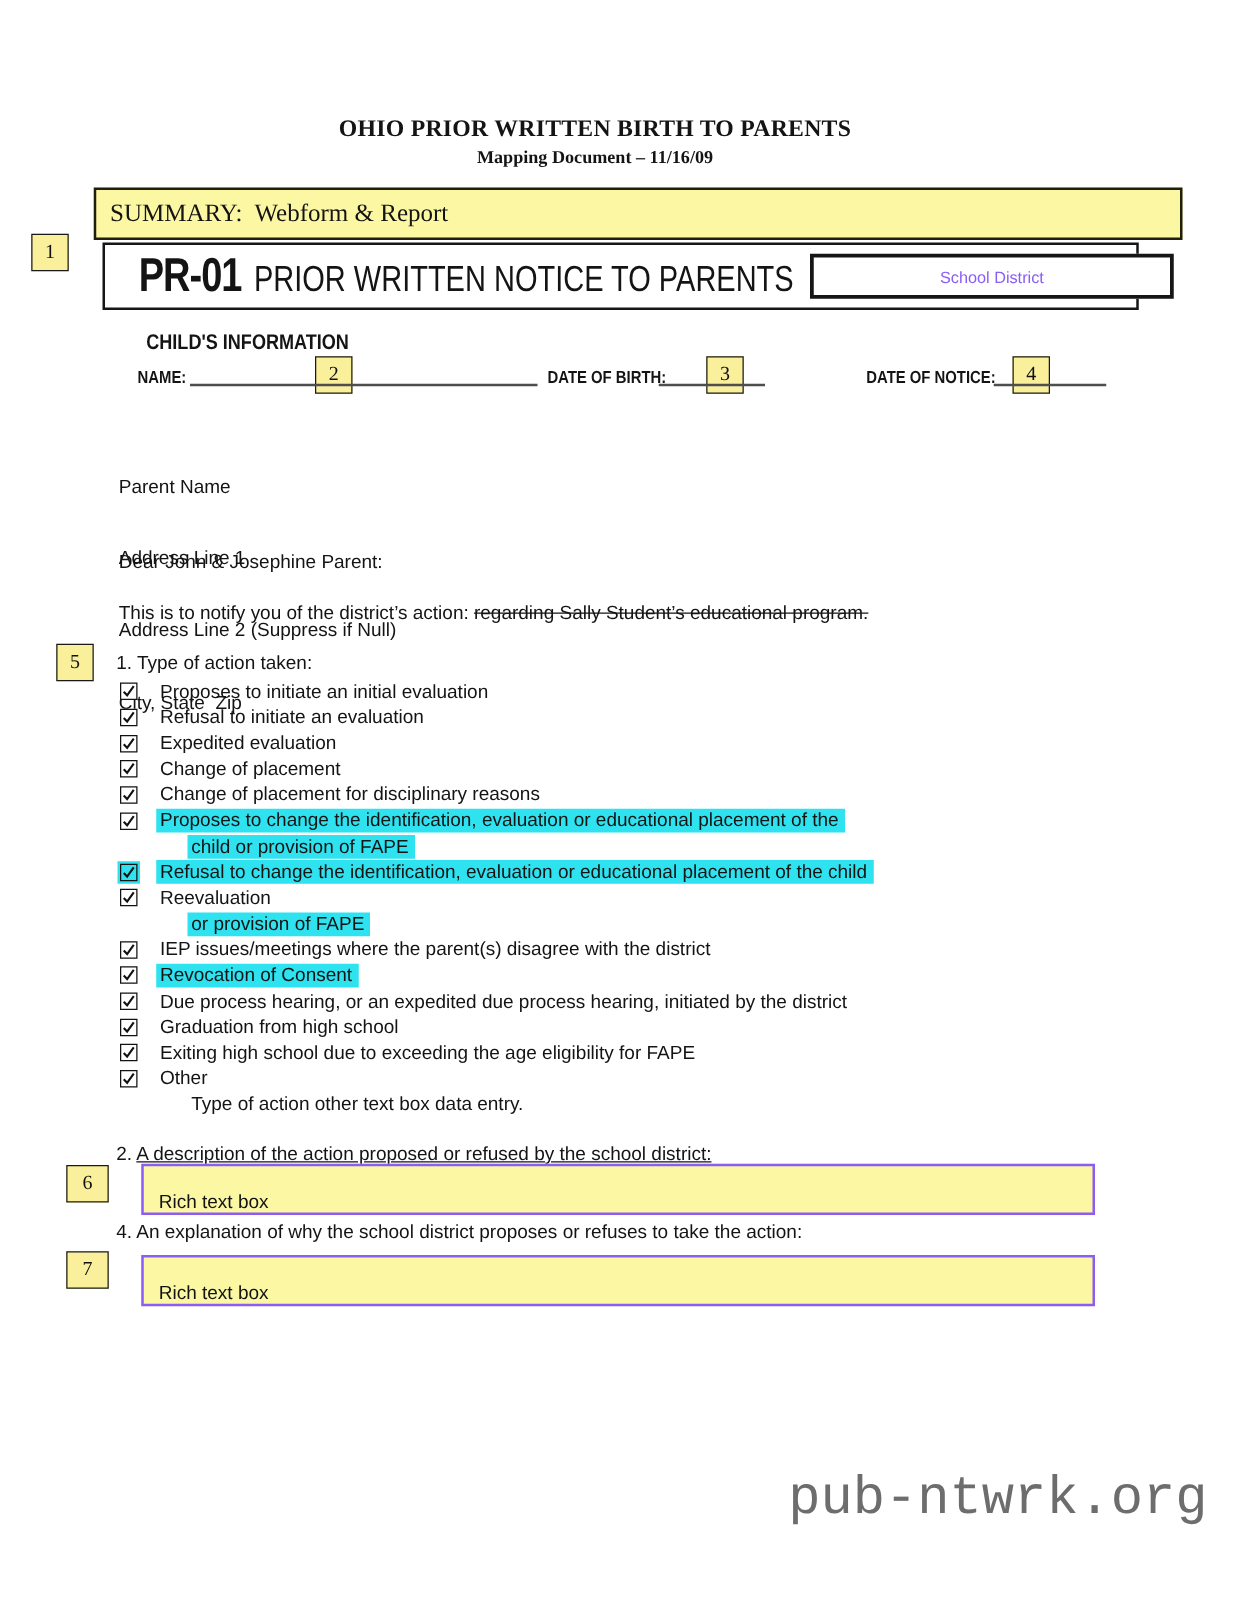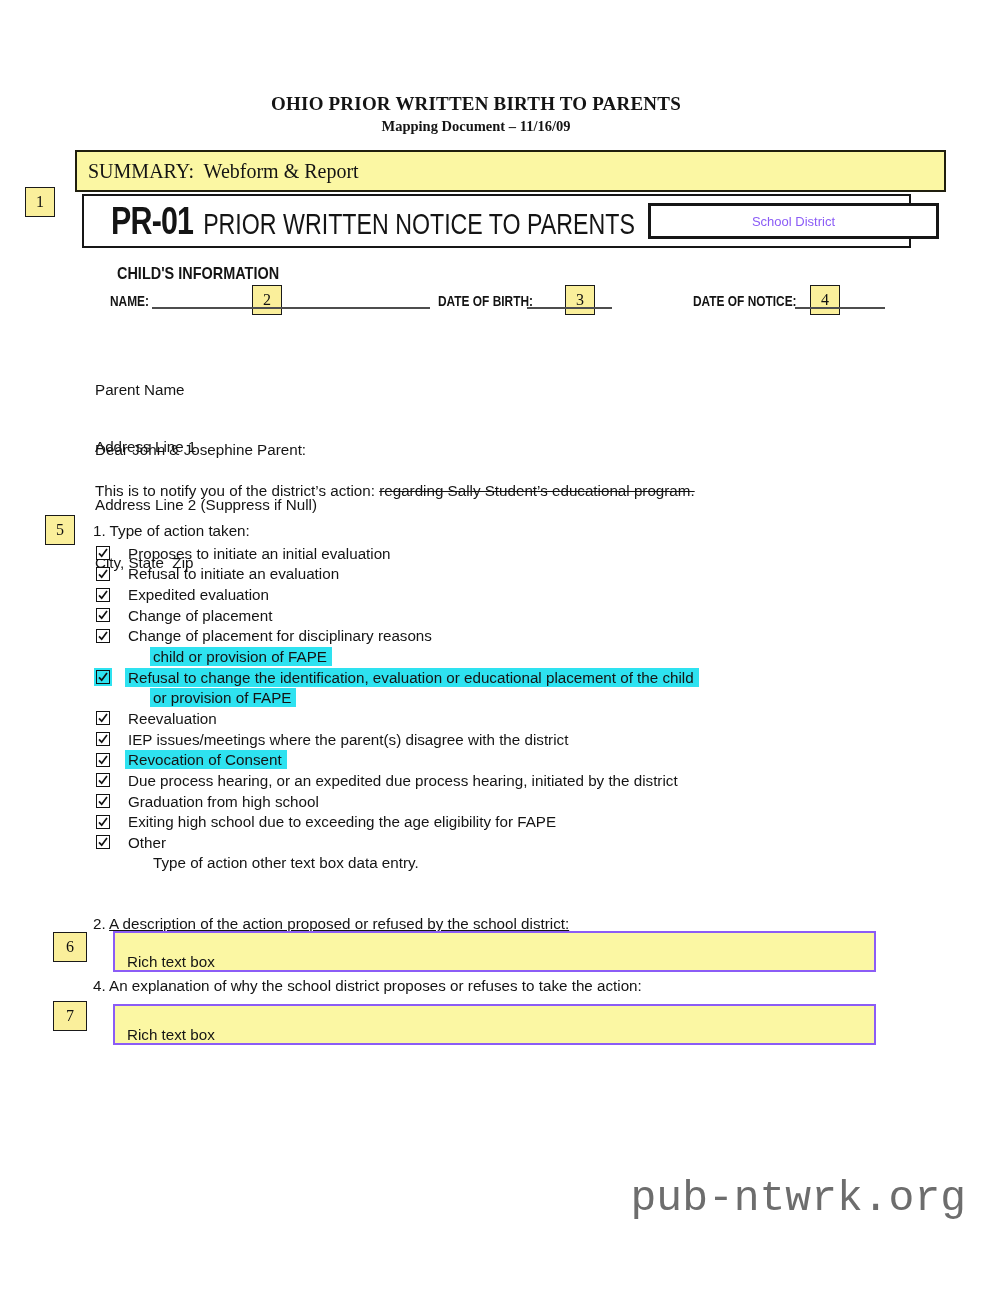--- a/index.html
+++ b/index.html
@@ -151,41 +151,49 @@
         <span class="check-label">Change of placement</span>
       </div>
       <div class="check-row">
         <span class="checkbox">
           <svg viewBox="0 0 12 12">
             <path d="M2 6.4 L4.7 9.2 L10 1.9" fill="none" stroke="#111" stroke-width="1.7"></path>
           </svg>
         </span>
         <span class="check-label">Change of placement for disciplinary reasons</span>
       </div>
+      <div class="check-row">
+        <span class="checkbox">
+          <svg viewBox="0 0 12 12">
+            <path d="M2 6.4 L4.7 9.2 L10 1.9" fill="none" stroke="#111" stroke-width="1.7"></path>
+          </svg>
+        </span>
+        <span class="check-label hl">Proposes to change the identification, evaluation or educational placement of the</span>
+      </div>
       <div class="check-row cont">
         <span class="check-label hl">child or provision of FAPE</span>
       </div>
       <div class="check-row">
         <span class="checkbox hl-bg">
           <svg viewBox="0 0 12 12">
             <path d="M2 6.4 L4.7 9.2 L10 1.9" fill="none" stroke="#111" stroke-width="1.7"></path>
           </svg>
         </span>
         <span class="check-label hl">Refusal to change the identification, evaluation or educational placement of the child</span>
       </div>
+      <div class="check-row">
+        <span class="checkbox">
+          <svg viewBox="0 0 12 12">
+            <path d="M2 6.4 L4.7 9.2 L10 1.9" fill="none" stroke="#111" stroke-width="1.7"></path>
+          </svg>
+        </span>
+        <span class="check-label">Reevaluation</span>
+      </div>
       <div class="check-row cont">
         <span class="check-label hl">or provision of FAPE</span>
-      </div>
-      <div class="check-row">
-        <span class="checkbox">
-          <svg viewBox="0 0 12 12">
-            <path d="M2 6.4 L4.7 9.2 L10 1.9" fill="none" stroke="#111" stroke-width="1.7"></path>
-          </svg>
-        </span>
-        <span class="check-label">Reevaluation</span>
       </div>
       <div class="check-row">
         <span class="checkbox">
           <svg viewBox="0 0 12 12">
             <path d="M2 6.4 L4.7 9.2 L10 1.9" fill="none" stroke="#111" stroke-width="1.7"></path>
           </svg>
         </span>
         <span class="check-label">IEP issues/meetings where the parent(s) disagree with the district</span>
       </div>
       <div class="check-row">

